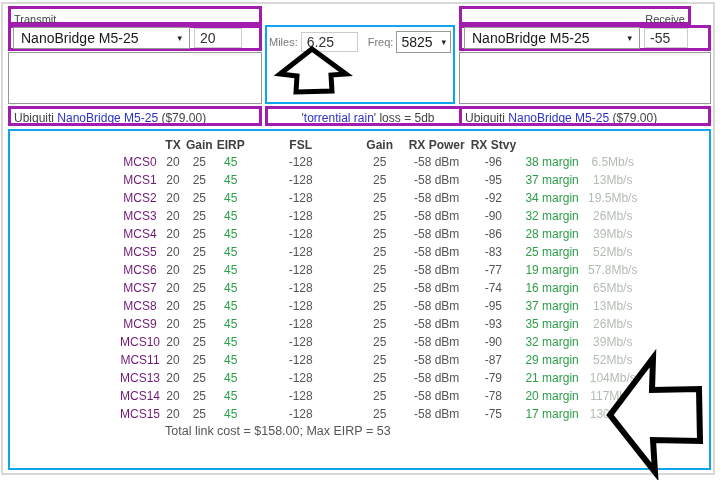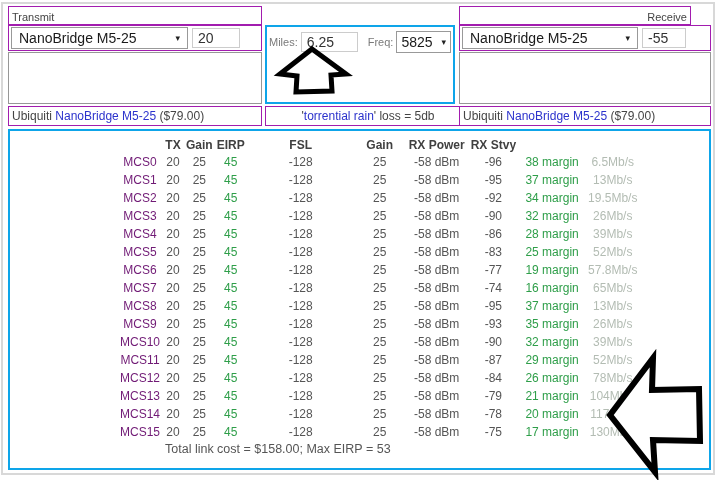--- a/index.html
+++ b/index.html
@@ -3,21 +3,21 @@
 <meta charset="utf-8">
 <style>
   * { margin:0; padding:0; box-sizing:border-box; }
   html,body { background:#fff; }
   body { font-family:"Liberation Sans", sans-serif; }
   .page { position:relative; width:728px; height:480px; background:#fff; overflow:hidden; }
   .outer-frame { position:absolute; left:1px; top:2px; width:714px; height:473px;
                  border:2px solid #d8d8d8; }
 
   
-  .cell { position:absolute; background:#fff; border:1px solid #a21caf; }
+  .cell { position:absolute; background:#fff; border:3px solid #a21caf; }
   .dark-box { position:absolute; background:#fff; border:2px solid #0ea5e9; }
 
   .name-input { width:100%; height:100%; border:none; outline:none; font-family:"Liberation Sans",sans-serif;
                 font-size:11px; color:#444; padding:0 3px; background:transparent; }
   .name-input.right { text-align:right; }
 
   .ctrl-row { display:flex; align-items:center; padding:2px; gap:4px; }
   .select { height:22px; border:1px solid #999; background:#fff; display:flex; align-items:center;
             justify-content:space-between; padding:0 7px; font-size:14px; color:#1a1a1a; cursor:default; }
   .select .arr { font-size:9px; color:#222; margin-left:8px; }
@@ -260,32 +260,20 @@
             <td class="c-gain">25</td>
             <td class="c-eirp green">45</td>
             <td class="c-fsl">-128</td>
             <td class="c-gain2">25</td>
             <td class="c-rx_power">-58 dBm</td>
             <td class="c-rx_stvy">-87</td>
             <td class="c-margin green">29 margin</td>
             <td class="c-rate">52Mb/s</td>
           </tr>
           <tr>
-            <td class="c-mcs">MCS12</td>
-            <td class="c-tx">20</td>
-            <td class="c-gain">25</td>
-            <td class="c-eirp green">45</td>
-            <td class="c-fsl">-128</td>
-            <td class="c-gain2">25</td>
-            <td class="c-rx_power">-58 dBm</td>
-            <td class="c-rx_stvy">-84</td>
-            <td class="c-margin green">26 margin</td>
-            <td class="c-rate">78Mb/s</td>
-          </tr>
-          <tr>
             <td class="c-mcs">MCS13</td>
             <td class="c-tx">20</td>
             <td class="c-gain">25</td>
             <td class="c-eirp green">45</td>
             <td class="c-fsl">-128</td>
             <td class="c-gain2">25</td>
             <td class="c-rx_power">-58 dBm</td>
             <td class="c-rx_stvy">-79</td>
             <td class="c-margin green">21 margin</td>
             <td class="c-rate">104Mb/s</td>

